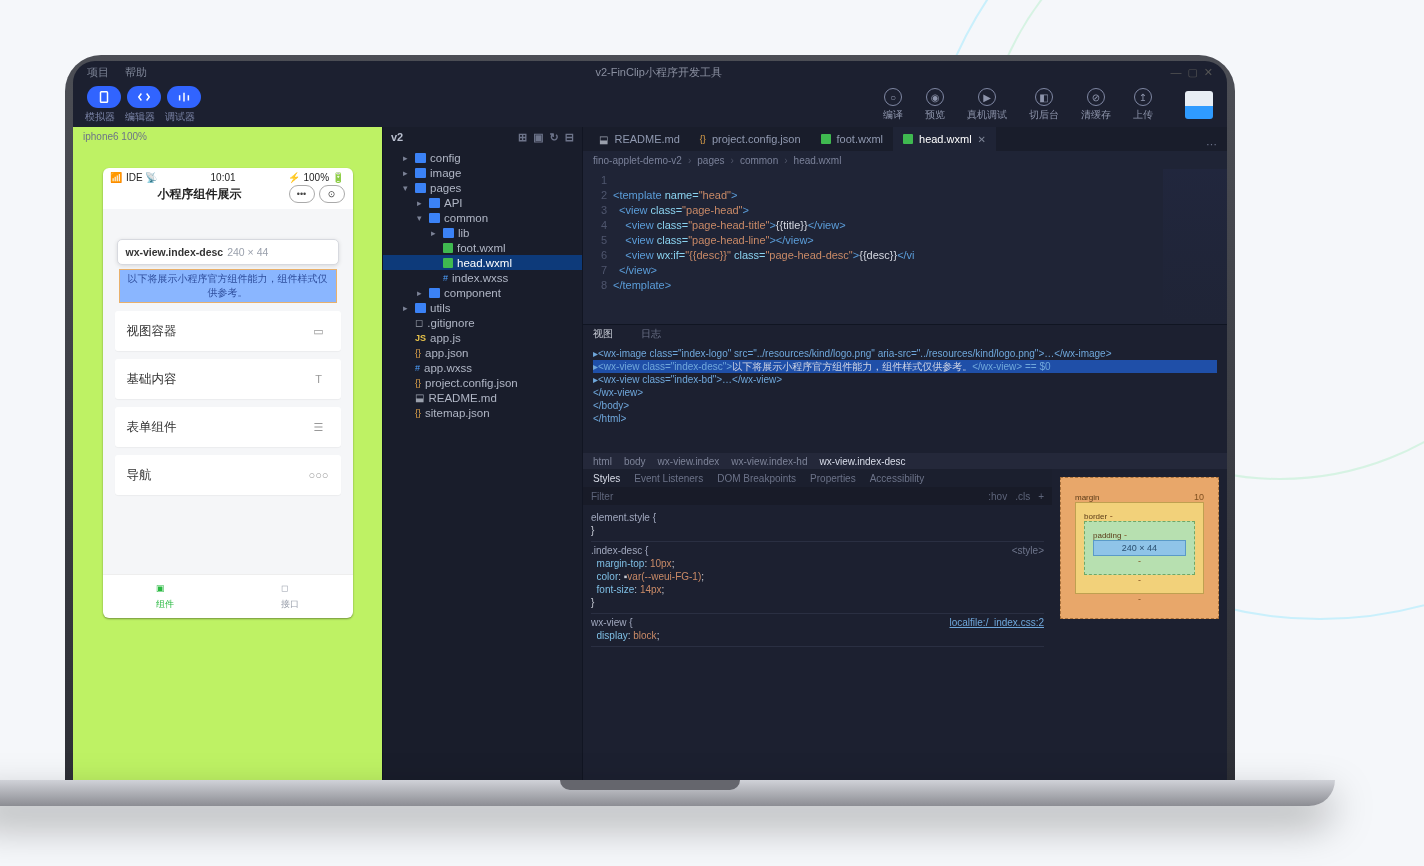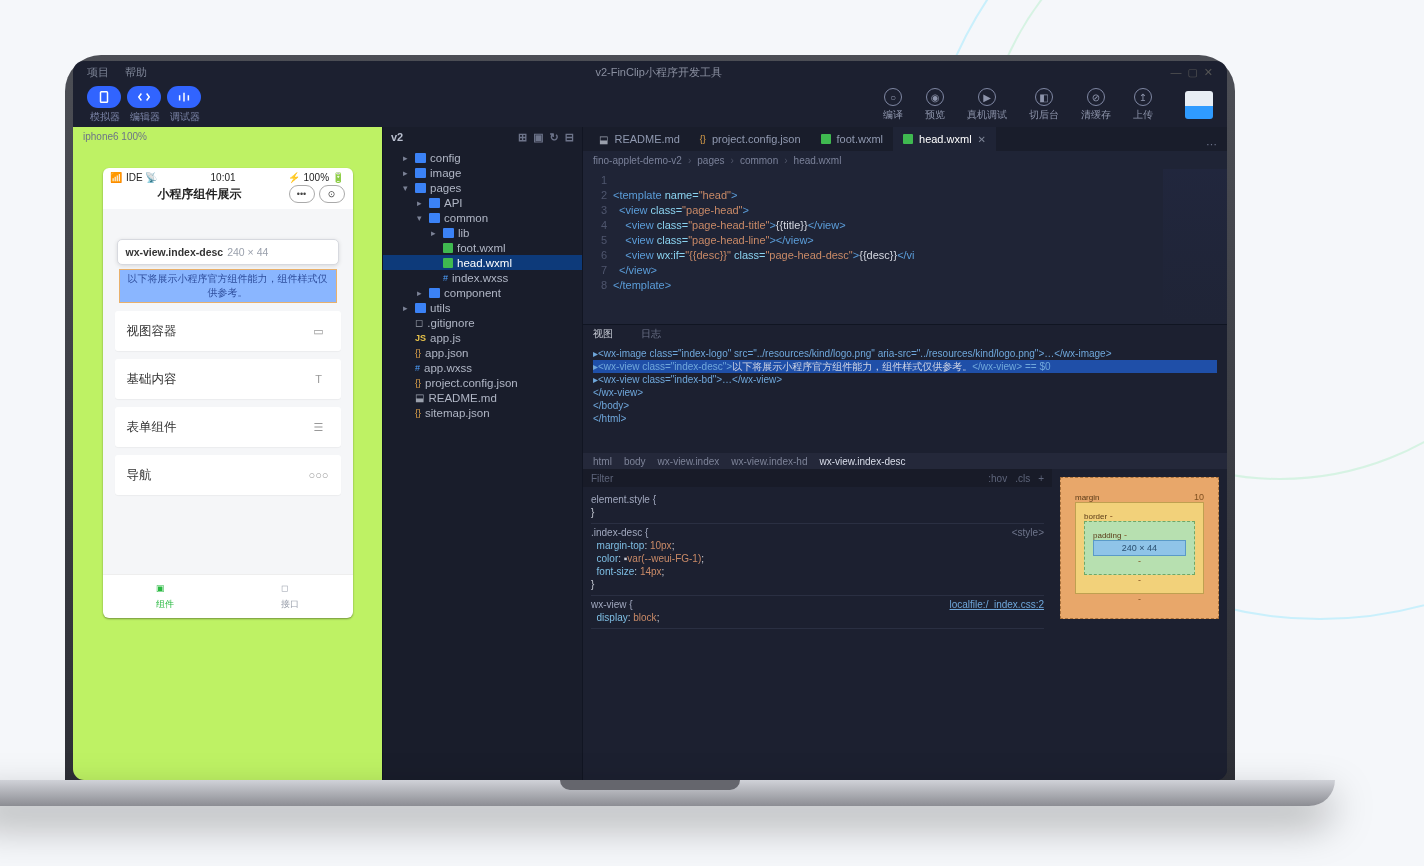--- a/index.html
+++ b/index.html
@@ -11,34 +11,34 @@
 
 
 .laptop { position: absolute; left: 65px; top: 55px; width: 1170px; height: 725px; }
 .bezel { position: absolute; inset: 0; background: linear-gradient(#4c4e55, #2d2f36); border-radius: 36px 36px 0 0; padding: 20px 24px 0 24px; }
 .cam { position: absolute; left: 50%; top: 8px; width: 6px; height: 6px; border-radius: 50%; background: #111; transform: translateX(-50%); }
 .base { position: absolute; left: -100px; right: -100px; bottom: -26px; height: 26px; }
 .base::before { content: ""; position: absolute; inset: 0; background: linear-gradient(#d0d2d8, #8c8d93); border-radius: 0 0 28px 28px; box-shadow: 0 18px 40px rgba(0,0,0,.35); }
 .notch { position: absolute; left: 50%; top: 0; width: 180px; height: 10px; background: #65666d; border-radius: 0 0 12px 12px; transform: translateX(-50%); }
 
 
-.screen { position: absolute; inset: 6px 8px 0 8px; background: #1c2030; border-top-left-radius: 22px; border-top-right-radius: 22px; overflow: hidden; font-size: 11px; color: #c9cdd7; display: flex; flex-direction: column; border-radius: 11px; }
+.screen { position: absolute; inset: 6px 8px 0 8px; background: #1c2030; border-top-left-radius: 22px; border-top-right-radius: 22px; overflow: hidden; font-size: 11px; color: #c9cdd7; display: flex; flex-direction: column; }
 
 
 .menubar { height: 22px; display: flex; align-items: center; gap: 16px; padding: 0 14px; color: #7d8496; font-size: 11px; flex: none; }
 .menubar .center { flex: 1; text-align: center; color: #8a8fa0; }
 .winbtns { margin-left: auto; display: flex; gap: 6px; color: #555; }
 
 
 .toolbar { height: 44px; display: flex; align-items: center; padding: 0 14px; flex: none; }
 .pill-group { display: flex; gap: 6px; }
 .pill { width: 34px; height: 22px; border-radius: 11px; background: #3164ff; display: flex; align-items: center; justify-content: center; }
 .pill svg { width: 14px; height: 14px; fill: none; stroke: #fff; stroke-width: 1.7; }
 .pill-labels { display: flex; gap: 0; margin-left: -2px; }
-.pill-labels span { width: 40px; font-size: 10px; color: #7b84a7; text-align: center; }
+.pill-labels span { width: 40px; font-size: 10px; color: #7b84a7; }
 .rbtns { margin-left: auto; display: flex; gap: 22px; align-items: center; }
 .rbtn { display: flex; flex-direction: column; align-items: center; gap: 2px; color: #8d94ab; font-size: 10px; }
 .rbtn .ico { width: 18px; height: 18px; border: 1px solid #7f87a3; border-radius: 50%; display: flex; align-items: center; justify-content: center; font-size: 10px; }
 .avatar { width: 28px; height: 28px; border-radius: 3px; background: linear-gradient(#e8eef5 55%, #2f9bff 55%); margin-left: 10px; }
 
 
 .main { flex: 1; display: flex; min-height: 0; }
 
 
 .sim { width: 310px; background: #bef264; border-right: 1px solid #111522; display: flex; flex-direction: column; }
@@ -418,20 +418,27 @@
             </div>
             <div class="domcrumb">
               <span>html</span>
               <span>body</span>
               <span>wx-view.index</span>
               <span>wx-view.index-hd</span>
               <span class="cur">wx-view.index-desc</span>
             </div>
             <div class="styles-row">
               <div class="styles-left">
+                <div class="styletabs">
+                  <span class="on">Styles</span>
+                  <span>Event Listeners</span>
+                  <span>DOM Breakpoints</span>
+                  <span>Properties</span>
+                  <span>Accessibility</span>
+                </div>
                 <div class="filterbar">
                   <span>Filter</span>
                   <div class="r">
                     <span>:hov</span>
                     <span>.cls</span>
                     <span>+</span>
                   </div>
                 </div>
                 <div class="cssrules">
                   <div class="rblock"><span class="sel">element.style {</span><br>}</div>

